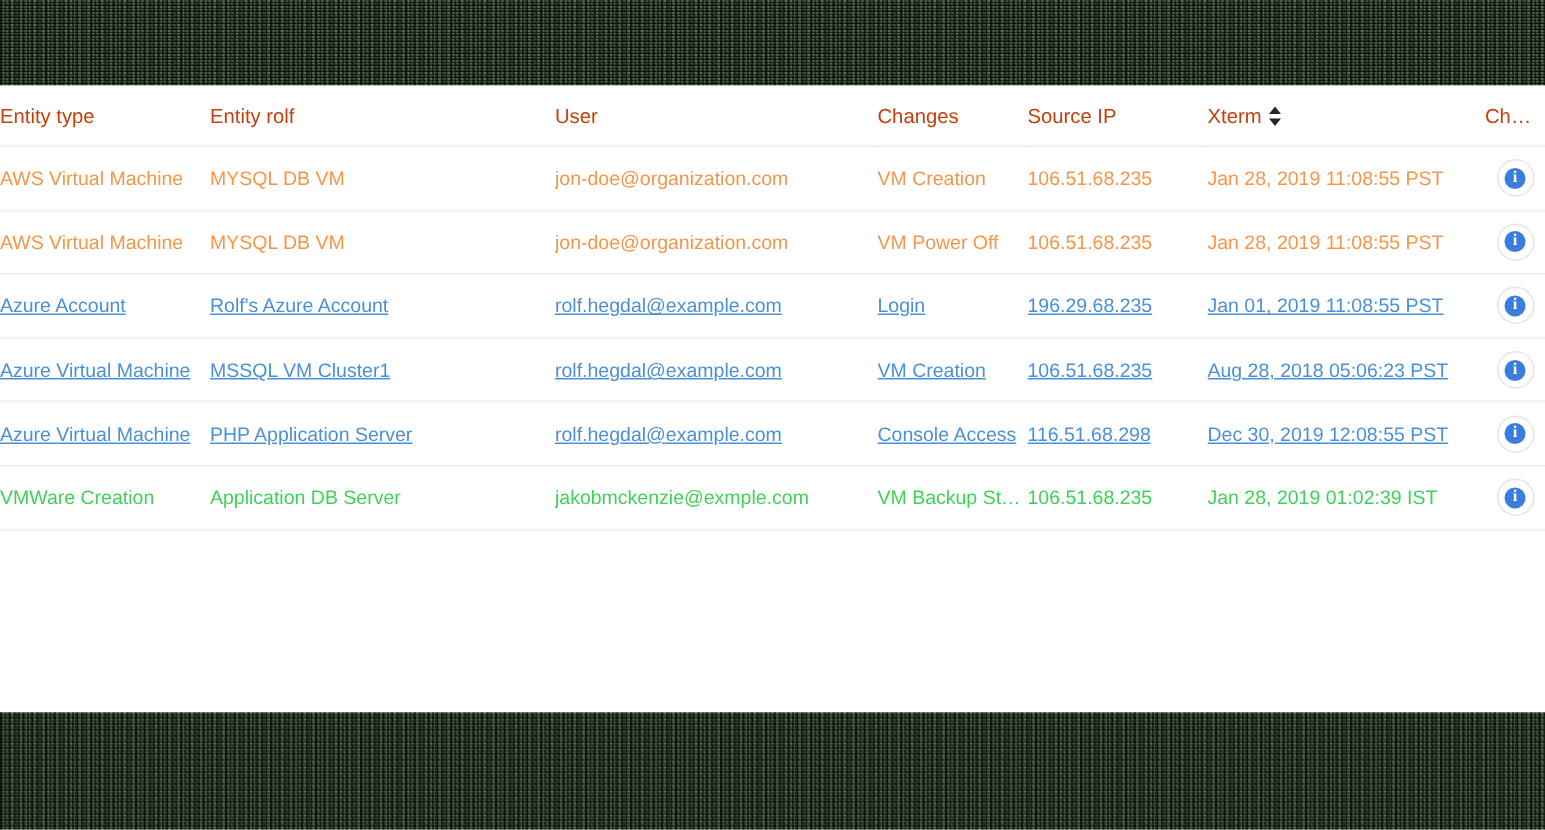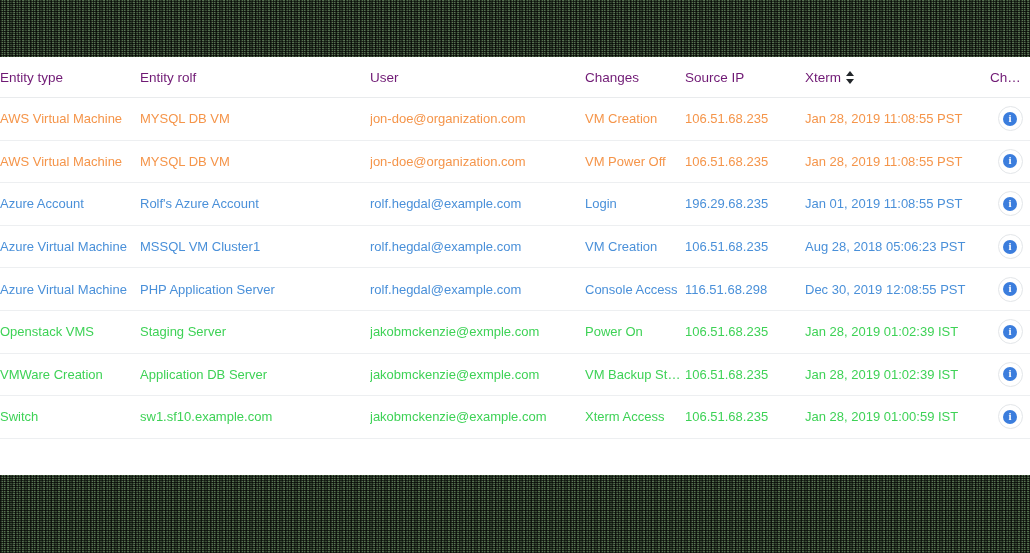--- a/index.html
+++ b/index.html
@@ -75,21 +75,21 @@
   col.c-user    { width: 215px; }
   col.c-action  { width: 100px; }
   col.c-ip      { width: 120px; }
   col.c-time    { width: 185px; }
   col.c-changes { width: 40px;  }
 
   thead th {
     height: 40px;
     font-size: 13.5px;
     font-weight: normal;
-    color: #701a75;
+    color: #c2410c;
     text-align: left;
     border-bottom: 1px solid #e9ebed;
     padding-left: 12px;
     padding-right: 12px;
   }
   thead th.th-changes {
     text-align: right;
     padding-right: 8px;
   }
 
@@ -103,21 +103,21 @@
   tbody tr:last-child td { border-bottom: 1px solid #edeff1; }
 
   td.td-changes {
     text-align: center;
     padding-left: 0;
     padding-right: 8px;
   }
 
   
   tr.c-orange td { color: #f5954a; }
-  tr.c-blue   td { color: #4a90d9; }
+  tr.c-blue   td { color: #4a90d9; text-decoration: underline; }
   tr.c-green  td { color: #3ed256; }
 
   
   .sort-arrows {
     display: inline-block;
     position: relative;
     width: 9px;
     height: 13px;
     margin-left: 5px;
     vertical-align: -2px;
@@ -256,50 +256,28 @@
           <td>PHP Application Server</td>
           <td>rolf.hegdal@example.com</td>
           <td>Console Access</td>
           <td>116.51.68.298</td>
           <td>Dec 30, 2019 12:08:55 PST</td>
           <td class="td-changes"><span class="info-btn">
               <span class="dot">i</span>
             </span></td>
         </tr>
         <tr class="c-green">
-          <td>Openstack VMS</td>
-          <td>Staging Server</td>
-          <td>jakobmckenzie@exmple.com</td>
-          <td>Power On</td>
-          <td>106.51.68.235</td>
-          <td>Jan 28, 2019 01:02:39 IST</td>
-          <td class="td-changes"><span class="info-btn">
-              <span class="dot">i</span>
-            </span></td>
-        </tr>
-        <tr class="c-green">
           <td>VMWare Creation</td>
           <td>Application DB Server</td>
           <td>jakobmckenzie@exmple.com</td>
           <td>VM Backup Started</td>
           <td>106.51.68.235</td>
           <td>Jan 28, 2019 01:02:39 IST</td>
           <td class="td-changes"><span class="info-btn">
               <span class="dot">i</span>
             </span></td>
         </tr>
-        <tr class="c-green">
-          <td>Switch</td>
-          <td>sw1.sf10.example.com</td>
-          <td>jakobmckenzie@example.com</td>
-          <td>Xterm Access</td>
-          <td>106.51.68.235</td>
-          <td>Jan 28, 2019 01:00:59 IST</td>
-          <td class="td-changes"><span class="info-btn">
-              <span class="dot">i</span>
-            </span></td>
-        </tr>
       </tbody>
   </table>
   <div class="artifact-dot"></div>
 </div>
 
 <div class="noise-band noise-bottom"></div>
 
 </body></html>

